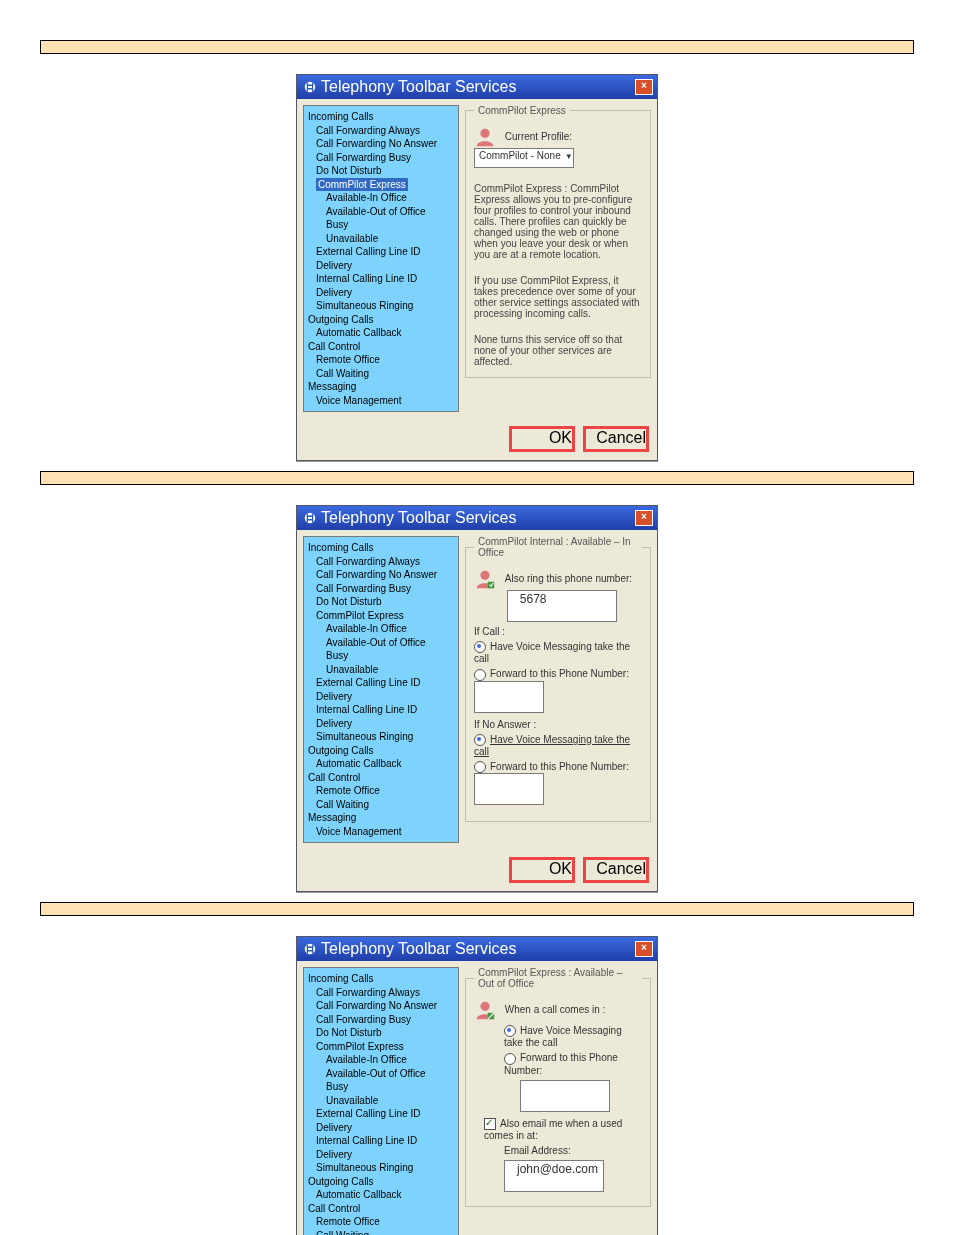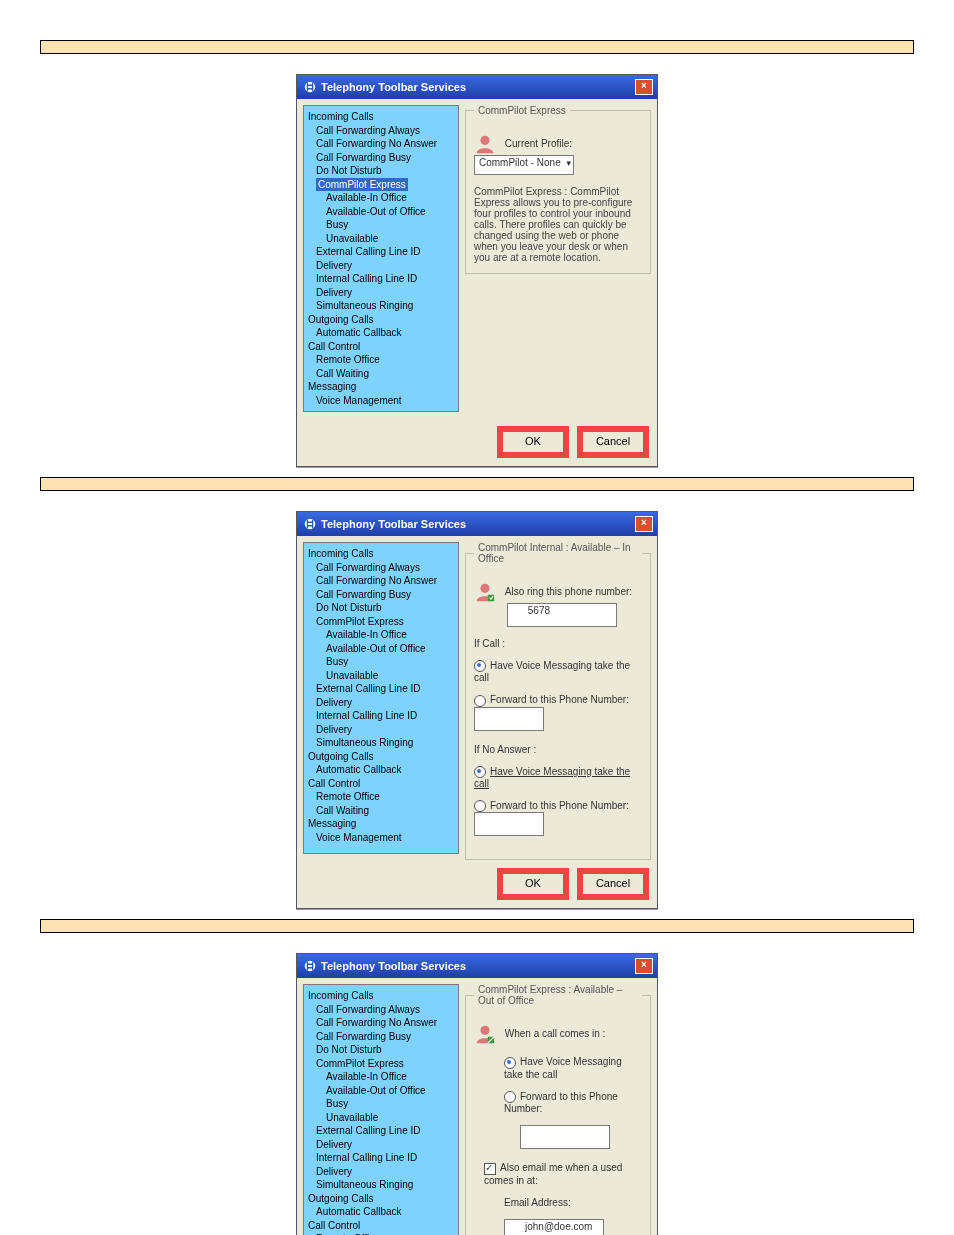--- a/index.html
+++ b/index.html
@@ -4,46 +4,46 @@
 <style>
   html,body{margin:0;padding:0;background:#fff;font-family:Arial,Helvetica,sans-serif;font-size:11px;color:#000}
   .page{width:954px;margin:0 auto;padding:40px 0 40px 0;box-sizing:border-box}
   
   .caprow{border:1px solid #000;background:#fde3b3;padding:6px 12px;margin:0 40px;font-size:12px;color:#333}
   
   .dlg-wrap{display:flex;justify-content:center;margin:20px 0 10px 0}
   .dlg{width:360px;border:1px solid #556;background:#ece9d8;box-shadow:0 1px 0 #999}
   .titlebar{background:linear-gradient(#3a6ae0,#1f3ea8);color:#fff;padding:3px 4px 3px 6px;display:flex;align-items:center;height:18px}
   .titlebar .ticon{width:14px;height:14px;margin-right:4px}
-  .titlebar .ttext{font-weight:bold;font-size:11px;flex:1}
+  .titlebar .ttext{font-weight:normal;font-size:16px;flex:1}
   .closebtn{width:16px;height:14px;border:1px solid #fff;background:#d94f2a;color:#fff;font-size:10px;line-height:12px;text-align:center;font-weight:bold;cursor:default}
   .body{display:flex}
   
   .tree{width:150px;background:#7dd3fc;border:1px solid #7a7a7a;margin:6px 4px 6px 6px;padding:4px 2px;font-size:10px;color:#000;line-height:1.35;overflow:hidden}
   .tree .lvl0{padding-left:2px}
   .tree .lvl1{padding-left:10px}
   .tree .lvl2{padding-left:20px}
   .tree .sel{background:#316ac5;color:#fff;padding:0 2px;display:inline-block}
   
   .panel{flex:1;margin:6px 6px 0 2px;font-size:10px;color:#333}
   fieldset{border:1px solid #bfbfae;margin:0;padding:6px 8px 10px 8px}
   legend{font-size:10px;color:#555;padding:0 4px}
-  .row{margin:11px 0}
+  .row{margin:4px 0}
   .icon-user{display:inline-block;width:22px;height:22px;vertical-align:middle;margin-right:6px}
   .lbl{display:inline-block}
   .drop{display:inline-block;border:1px solid #7a7a7a;background:#fff;font-size:10px;padding:1px 4px;height:16px;min-width:90px;vertical-align:middle;position:relative}
   .drop::after{content:"▾";position:absolute;right:2px;top:2px;font-size:9px;color:#333}
-  .txt{border:1px solid #7a7a7a;background:#fff;height:24px;padding:1px 20px;font-size:10px;display:inline-block;box-sizing:border-box}
+  .txt{border:1px solid #7a7a7a;background:#fff;height:32px;padding:1px 12px;font-size:12px;display:inline-block;box-sizing:border-box}
   .radio{display:inline-block;width:10px;height:10px;border:1px solid #555;border-radius:50%;vertical-align:middle;margin-right:4px;background:#fff;position:relative}
   .radio.checked::after{content:"";position:absolute;left:2px;top:2px;width:4px;height:4px;border-radius:50%;background:#3a6ae0}
   .chk{display:inline-block;width:10px;height:10px;border:1px solid #555;background:#fff;vertical-align:middle;margin-right:4px;position:relative}
   .chk.checked::after{content:"✓";position:absolute;left:0;top:-2px;font-size:10px;color:#1a5c1a}
   .btns{display:flex;justify-content:flex-end;gap:8px;padding:8px}
-  .btn{border:6px solid #ef4444;background:#ece9d8;min-width:60px;height:20px;font-size:11px;text-align:center;line-height:18px}
-  .note{font-size:10px;color:#444;margin-top:8px}
+  .btn{border:3px solid #ef4444;background:#ece9d8;min-width:60px;height:20px;font-size:16px;text-align:right;line-height:18px}
+  .note{font-size:10px;color:#444;margin-top:15px}
   .ul{text-decoration:underline}
 </style>
 </head>
 <body>
 
 <div class="page">
 
   <div class="caprow"><span> </span></div>
 
   <div class="dlg-wrap">
@@ -84,20 +84,22 @@
             <legend>CommPilot Express</legend>
             <div class="row">
               <svg class="icon-user" viewBox="0 0 24 24">
                   <circle cx="12" cy="8" r="5" fill="#d77"></circle>
                   <path d="M3 22 C3 15 21 15 21 22 Z" fill="#d77"></path>
                 </svg>
               <span class="lbl">Current Profile:</span>
               <span class="drop"><span>CommPilot - None</span></span>
             </div>
             <div class="note">CommPilot Express : CommPilot Express allows you to pre-configure four profiles to control your inbound calls. There profiles can quickly be changed using the web or phone when you leave your desk or when you are at a remote location.</div>
+            <div class="note">If you use CommPilot Express, it takes precedence over some of your other service settings associated with processing incoming calls.</div>
+            <div class="note">None turns this service off so that none of your other services are affected.</div>
           </fieldset>
         </div>
       </div>
       <div class="btns">
         <span class="btn">OK</span>
         <span class="btn">Cancel</span>
       </div>
     </div>
   </div>
 

